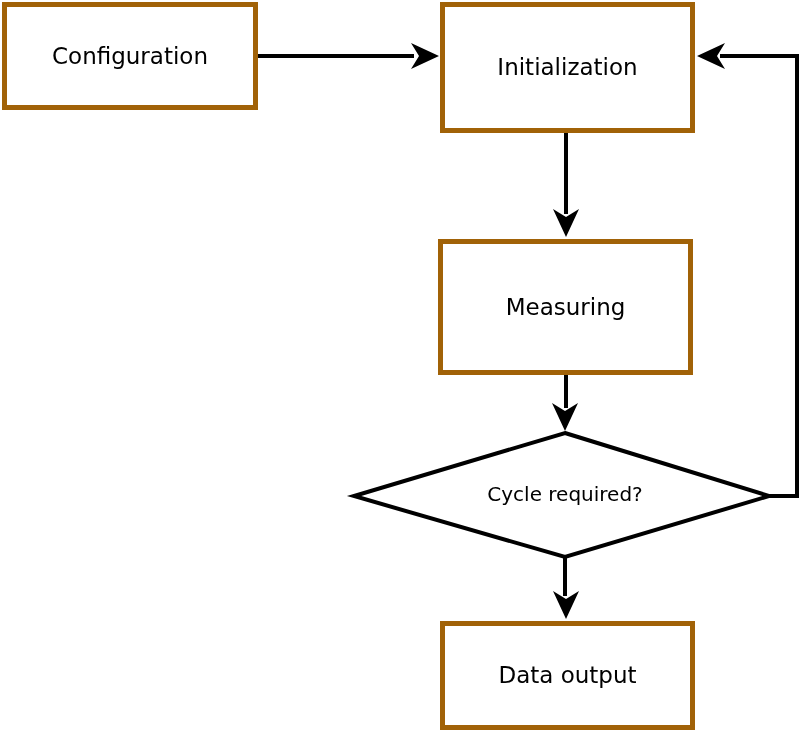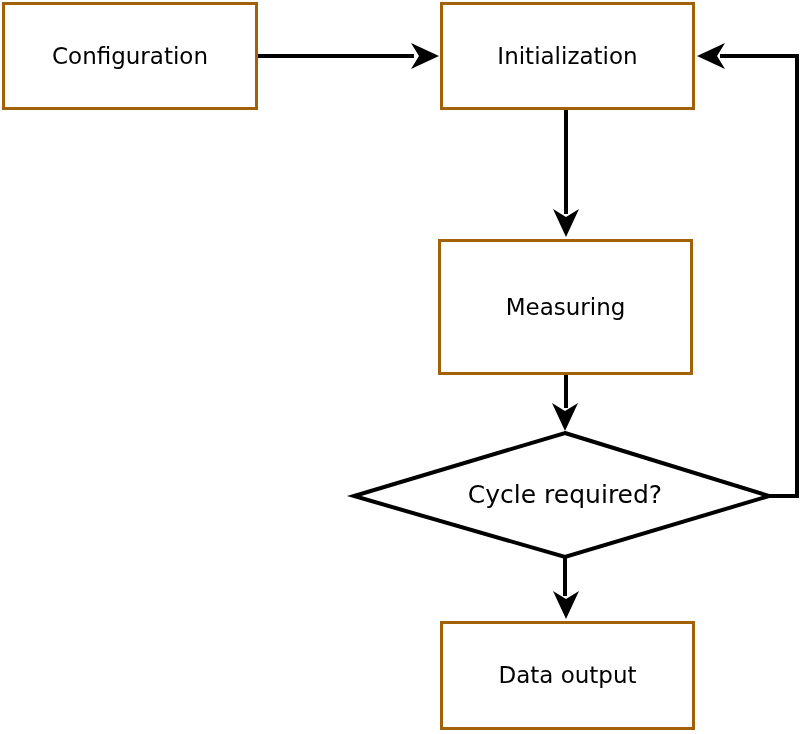--- a/index.html
+++ b/index.html
@@ -19,40 +19,40 @@
   .edges-layer {
     position: absolute;
     left: 0;
     top: 0;
     width: 800px;
     height: 734px;
   }
   .node {
     position: absolute;
     box-sizing: border-box;
-    border: 3px solid #a16207;
+    border: 5px solid #a16207;
     background: #ffffff;
     display: flex;
     align-items: center;
     justify-content: center;
     font-size: 23px;
     line-height: 1;
     white-space: nowrap;
   }
   .diamond-label {
     position: absolute;
     display: flex;
     align-items: center;
     justify-content: center;
-    font-size: 25px;
+    font-size: 20px;
     line-height: 1;
     white-space: nowrap;
   }
   .node-configuration { left: 2px;   top: 2px;   width: 256px; height: 108px; }
-  .node-initialization { left: 440px; top: 2px;   width: 255px; height: 108px; }
+  .node-initialization { left: 440px; top: 2px;   width: 255px; height: 131px; }
   .node-measuring     { left: 438px; top: 239px; width: 255px; height: 136px; }
   .node-data-output   { left: 440px; top: 621px; width: 255px; height: 109px; }
   .label-cycle-required { left: 415px; top: 478px; width: 300px; height: 32px; }
 </style>
 </head>
 <body>
 
 <div class="canvas">
 
   <svg class="edges-layer" width="800" height="734" viewBox="0 0 800 734" fill="none" stroke="#000000" stroke-width="4">

